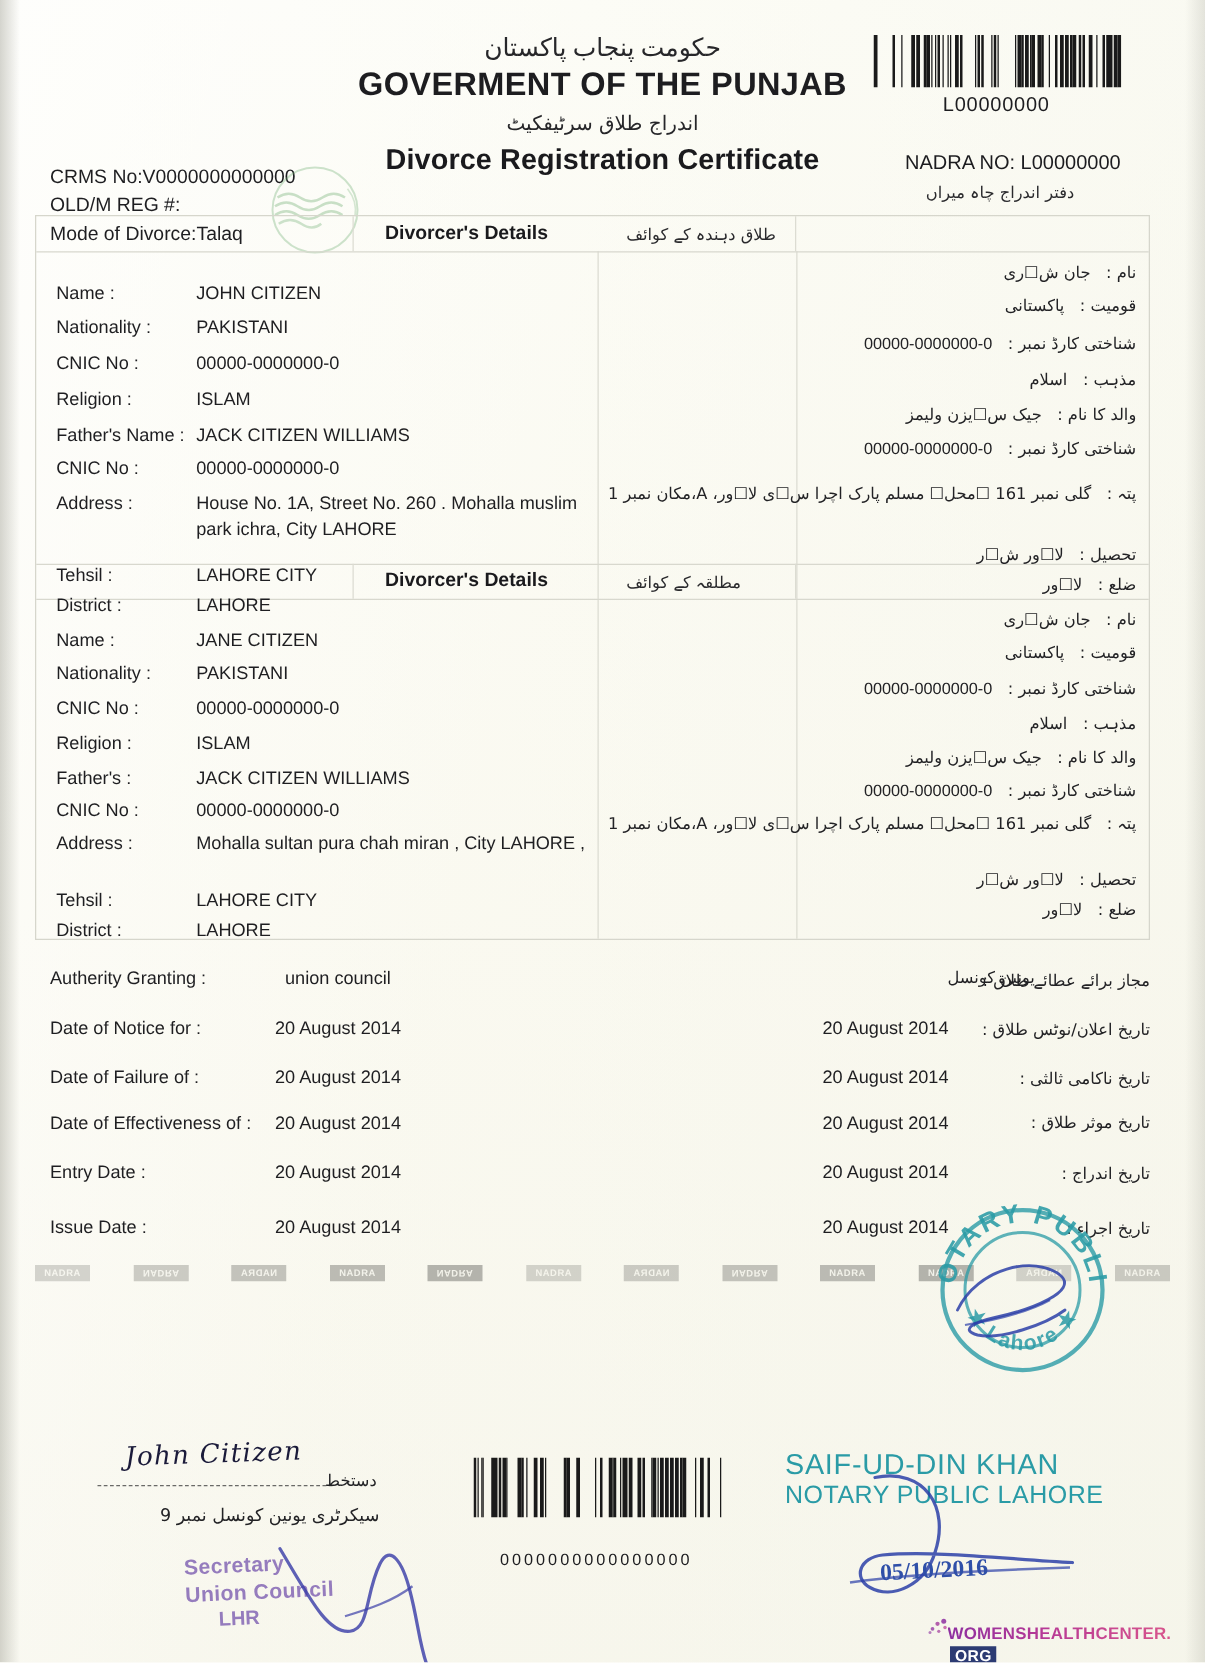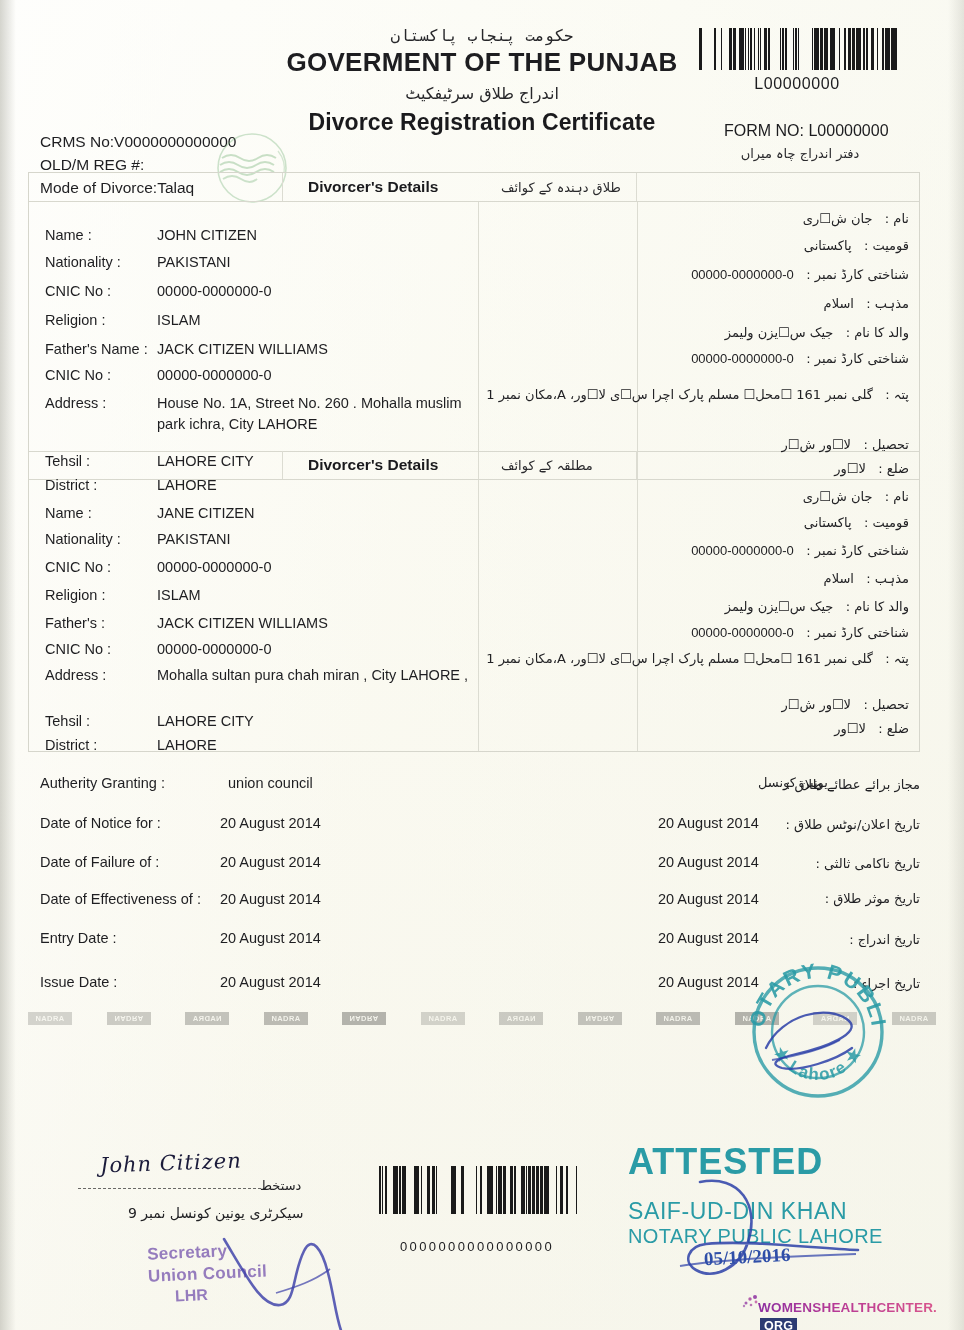--- a/index.html
+++ b/index.html
@@ -24,22 +24,22 @@
   .scan-edge-l, .scan-edge-r {
     position: absolute; top: 0; bottom: 0; width: 16px;
     pointer-events: none;
   }
   .scan-edge-l { left: 0; background: linear-gradient(to right, rgba(178,178,168,0.55), rgba(255,255,255,0)); }
   .scan-edge-r { right: 0; background: linear-gradient(to left, rgba(186,186,176,0.35), rgba(255,255,255,0)); }
 
   
   .hdr { position: absolute; left: 0; right: 0; top: 26px; text-align: center; }
   .hdr-urdu-1 {
-    font-family: Liberation Mono, monospace;
-    font-size: 16px; color: #27272a; direction: rtl;
+    font-family: Liberation Serif, serif;
+    font-size: 20px; color: #27272a; direction: rtl;
     letter-spacing: .5px;
   }
   .hdr-en-1 {
     font-size: 26px; font-weight: bold; color: #1d1d20;
     letter-spacing: .3px; margin-top: 1px;
   }
   .hdr-urdu-2 {
     font-family: "DejaVu Sans", sans-serif;
     font-size: 16px; color: #27272a; direction: rtl; margin-top: 6px;
   }
@@ -263,21 +263,21 @@
         <rect x="180" y="0" width="1" height="42" fill="#1a1a1a"></rect>
         <rect x="185" y="0" width="2" height="42" fill="#1a1a1a"></rect>
         <rect x="188" y="0" width="3" height="42" fill="#1a1a1a"></rect>
         <rect x="191" y="0" width="2" height="42" fill="#1a1a1a"></rect>
         <rect x="194" y="0" width="3" height="42" fill="#1a1a1a"></rect>
         <rect x="197" y="0" width="3" height="42" fill="#1a1a1a"></rect>
       </svg>
     <div class="bc-num">L00000000</div>
   </div>
 
-  <div class="form-no">FORM NO: L00000000</div>
+  <div class="form-no">NADRA NO: L00000000</div>
   <div class="form-office">دفتر اندراج    چاہ میراں</div>
 
   <div class="crms">
     <div>CRMS No:V0000000000000</div>
     <div>OLD/M REG #:</div>
     <div>Mode of Divorce:Talaq</div>
   </div>
 
   <svg class="green-stamp" viewBox="0 0 112 74">
     <circle cx="56" cy="37" r="34" fill="none" stroke="#6fae72" stroke-width="1.6" opacity=".55"></circle>
@@ -425,21 +425,20 @@
         <textPath href="#arcBot" startOffset="50%" text-anchor="middle">★  Lahore  ★</textPath>
       </text>
     </svg>
   </div>
   <svg class="sig-seal" viewBox="0 0 135 90">
     <path d="M14 58 C30 24, 76 14, 96 30 C112 43, 72 58, 44 64 C26 68, 16 74, 30 78 C48 82, 84 70, 100 58" fill="none" stroke="#2b3fa8" stroke-width="2.3" opacity=".85" stroke-linecap="round"></path>
     <path d="M20 70 C44 66, 70 60, 88 50" fill="none" stroke="#2b3fa8" stroke-width="1.8" opacity=".7"></path>
   </svg>
 
   <div class="attested">
-    <div class="att-main">ATTESTED</div>
     <div class="att-name">SAIF-UD-DIN KHAN</div>
     <div class="att-role">NOTARY PUBLIC LAHORE</div>
     <svg class="att-sig" viewBox="0 0 250 120">
       <path d="M56 12 C96 4, 116 36, 104 72 C96 98, 70 110, 52 100 C38 92, 44 76, 62 74 C104 70, 168 78, 214 80" fill="none" stroke="#2b3fa8" stroke-width="2.6" opacity=".85" stroke-linecap="round"></path>
       <path d="M36 96 C76 90, 150 86, 212 84" fill="none" stroke="#2b3fa8" stroke-width="2" opacity=".7"></path>
     </svg>
     <div class="att-date">05/10/2016</div>
   </div>
 
   <div class="sigblk">

